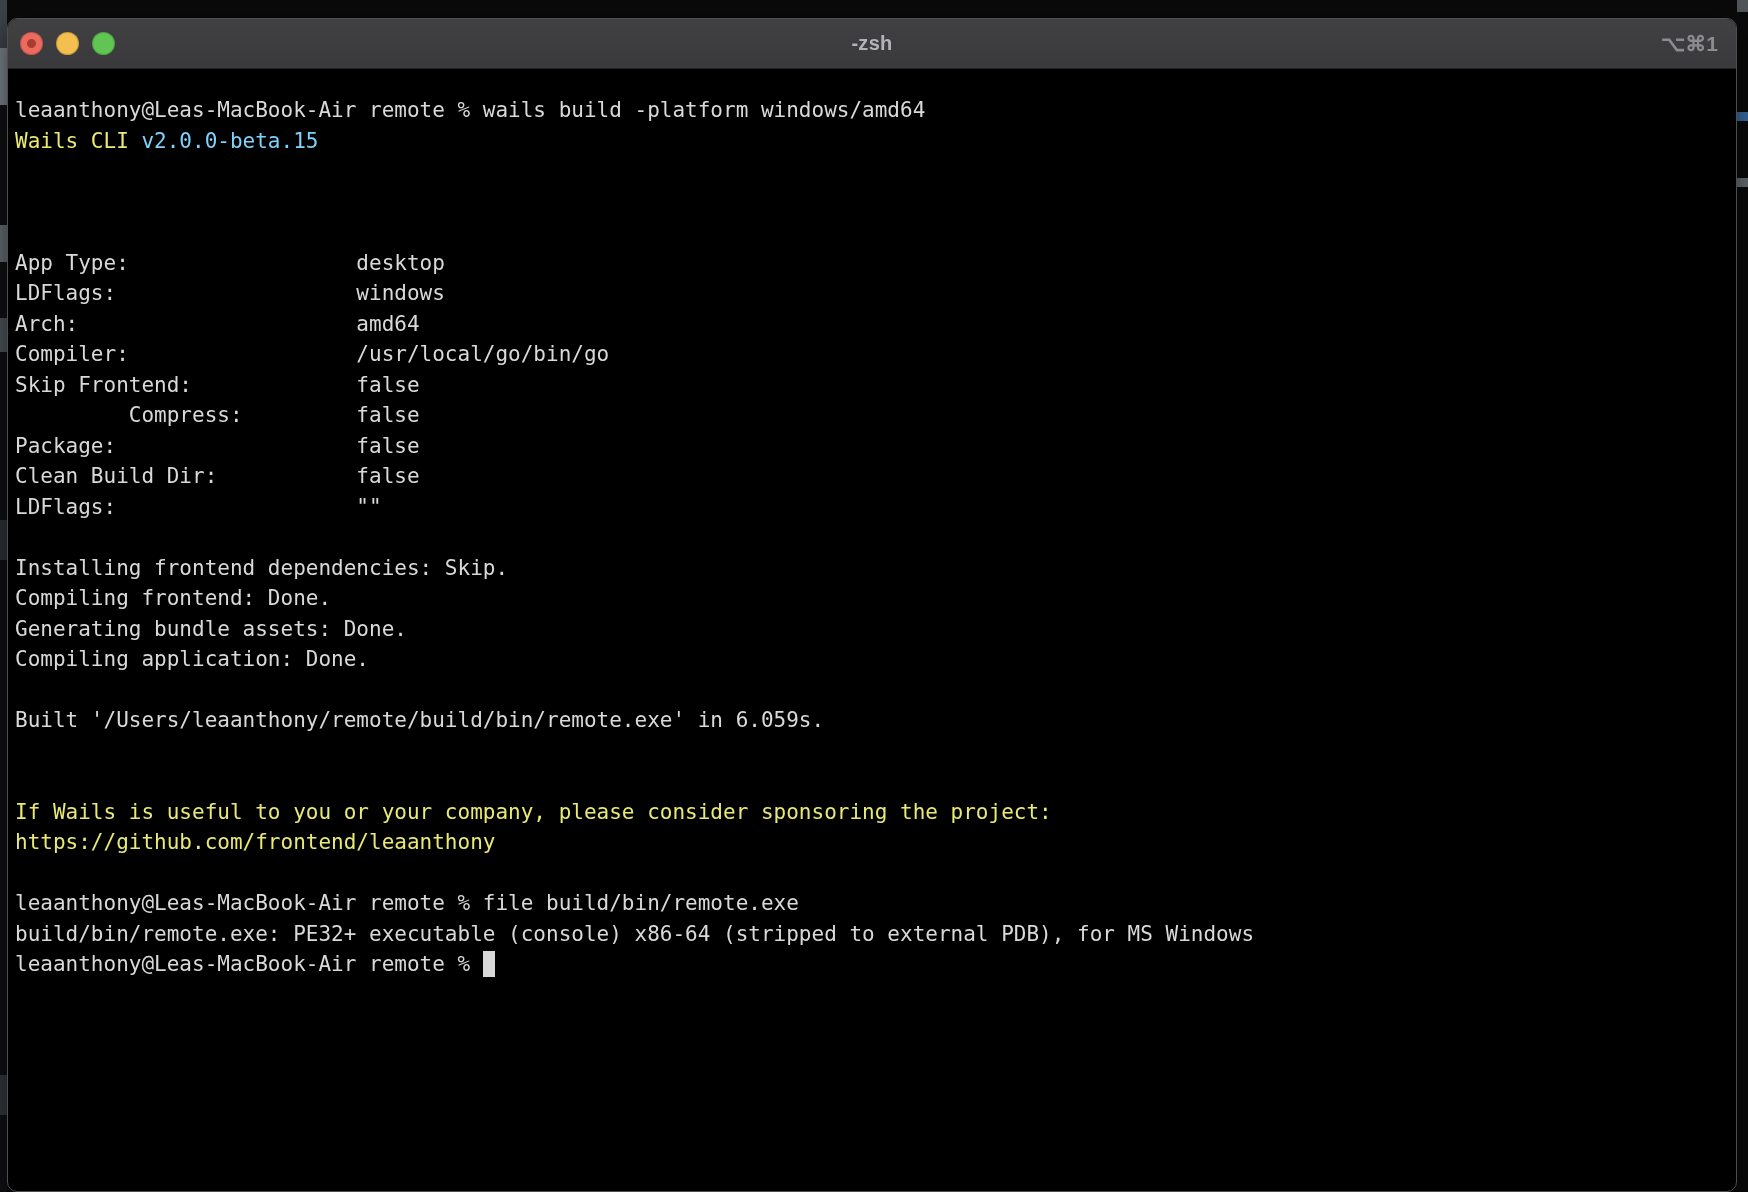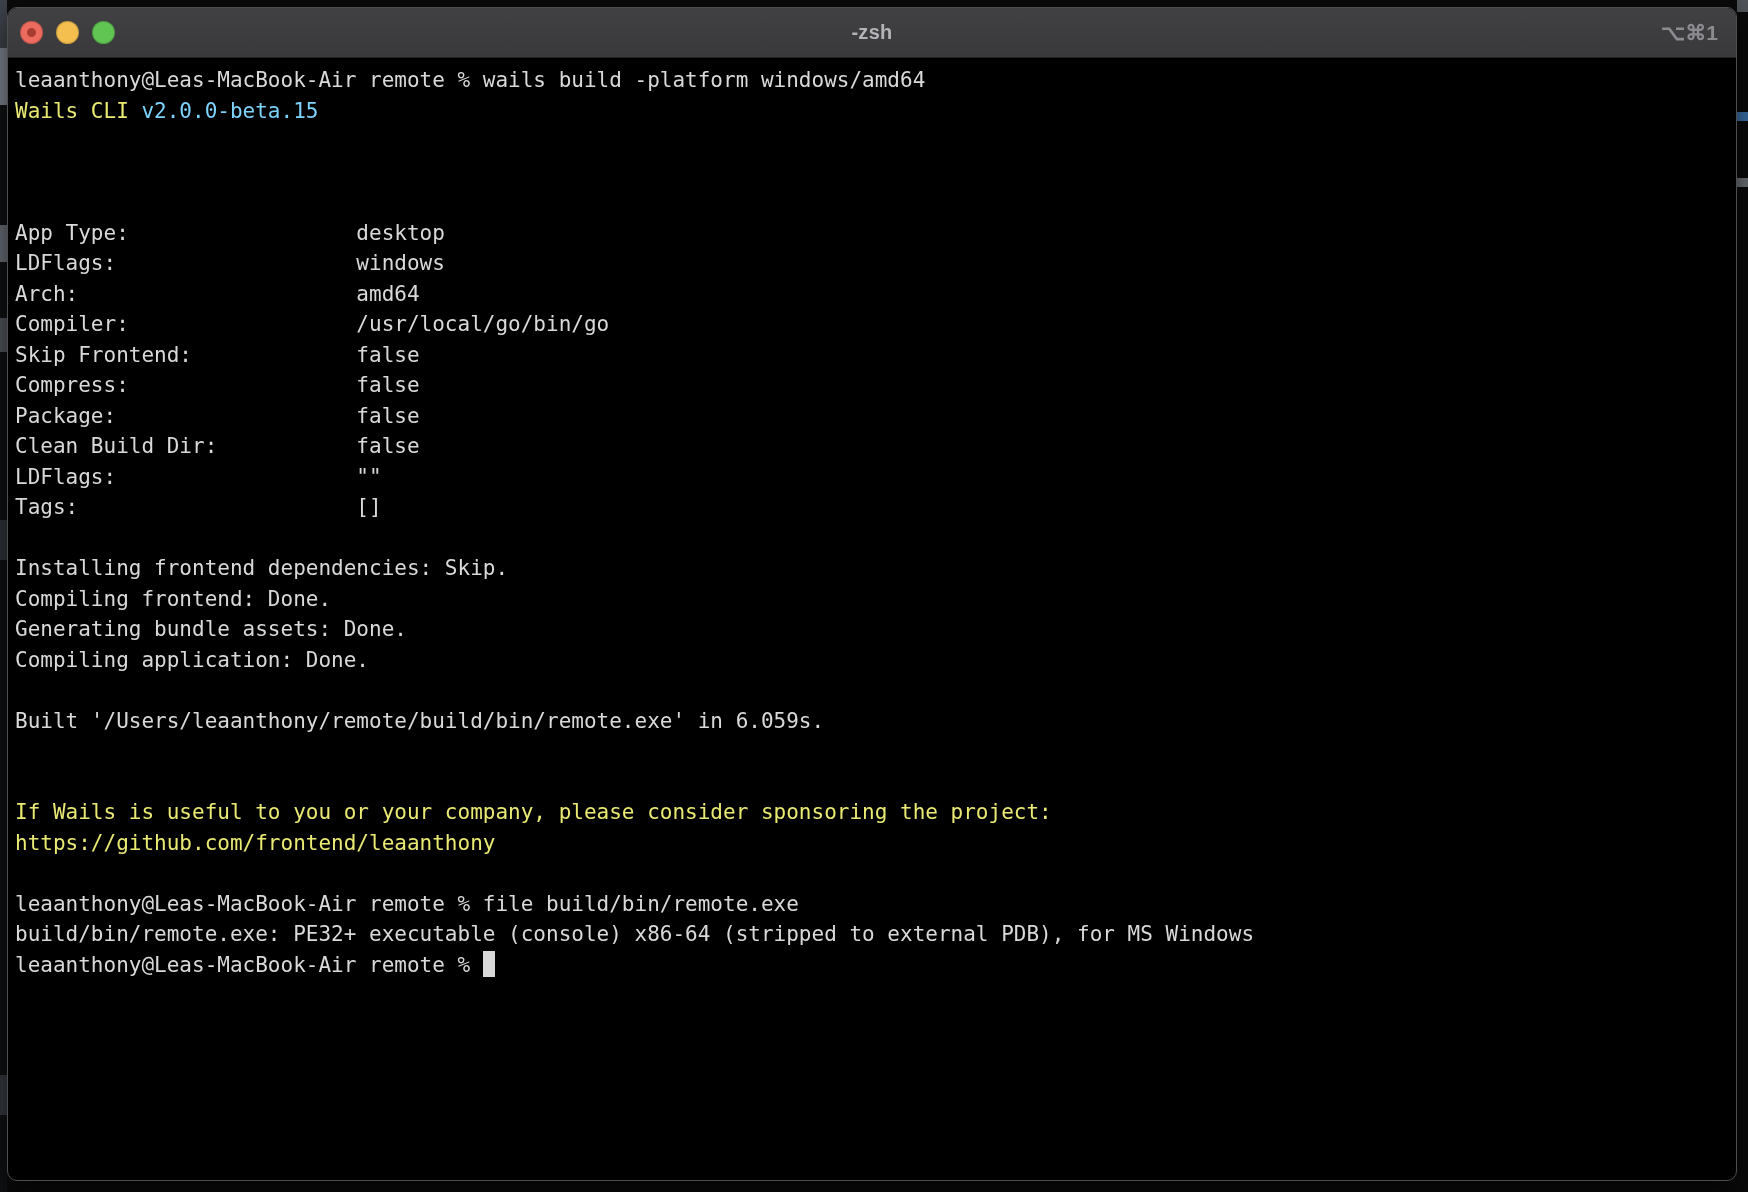--- a/index.html
+++ b/index.html
@@ -19,21 +19,21 @@
   .left .seg3 { top: 225px; height: 37px; background: #666d75; }
   .left .seg4 { top: 318px; height: 34px; background: #4e545b; }
   .left .seg5 { top: 520px; height: 40px; background: #2e3338; }
   .left .seg6 { top: 1075px; height: 40px; background: #33383d; }
   .right .seg1 { top: 0; height: 12px; background: #515459; }
   .right .seg2 { top: 112px; height: 9px; background: #3a6ea5; }
   .right .seg3 { top: 178px; height: 9px; background: #6b6f74; }
 
   .window {
     position: absolute;
-    left: 7px; top: 7px;
+    left: 7px; top: 18px;
     width: 1730px; height: 1174px;
     background: #000000;
     border-radius: 10px;
     border: 1px solid #4e4e50;
     overflow: hidden;
     box-shadow: 0 10px 30px rgba(0,0,0,0.6);
   }
   .titlebar {
     position: relative;
     height: 50px;
@@ -76,20 +76,21 @@
     color: #8b8b90;
     font-size: 21px;
     font-weight: bold;
   }
   .terminal-body {
     padding: 7px 10px 0 7px;
     font-family: "DejaVu Sans Mono", "Liberation Mono", monospace;
     font-size: 21px;
     color: #d9d9d9;
     cursor: text;
+    margin-top: 19px;
   }
   .term-line {
     height: 30.5px;
     line-height: 30.5px;
     white-space: pre;
   }
   .cursor {
     display: inline-block;
     width: 1ch;
     height: 26px;
@@ -129,25 +130,24 @@
       <div class="term-line"><span>leaanthony@Leas-MacBook-Air remote % wails build -platform windows/amd64</span></div>
       <div class="term-line"><span style="color: rgb(233, 233, 115);">Wails CLI </span><span style="color: #7dd3fc;">v2.0.0-beta.15</span></div>
       <div class="term-line"></div>
       <div class="term-line"></div>
       <div class="term-line"></div>
       <div class="term-line"><span style="display: inline-block; min-width: 27ch;">App Type:</span><span>desktop</span></div>
       <div class="term-line"><span style="display: inline-block; min-width: 27ch;">LDFlags:</span><span>windows</span></div>
       <div class="term-line"><span style="display: inline-block; min-width: 27ch;">Arch:</span><span>amd64</span></div>
       <div class="term-line"><span style="display: inline-block; min-width: 27ch;">Compiler:</span><span>/usr/local/go/bin/go</span></div>
       <div class="term-line"><span style="display: inline-block; min-width: 27ch;">Skip Frontend:</span><span>false</span></div>
-      <div class="term-line"><span style="display: inline-block; min-width: 27ch;">Compress:</span><span>false</span></div>
+      <div class="term-line"><span style="display: inline-block; min-width: 27ch; text-align: center;">Compress:</span><span>false</span></div>
       <div class="term-line"><span style="display: inline-block; min-width: 27ch;">Package:</span><span>false</span></div>
       <div class="term-line"><span style="display: inline-block; min-width: 27ch;">Clean Build Dir:</span><span>false</span></div>
       <div class="term-line"><span style="display: inline-block; min-width: 27ch;">LDFlags:</span><span>""</span></div>
-      <div class="term-line"><span style="display: inline-block; min-width: 27ch;">Tags:</span><span>[]</span></div>
       <div class="term-line"></div>
       <div class="term-line"><span>Installing frontend dependencies: Skip.</span></div>
       <div class="term-line"><span>Compiling frontend: Done.</span></div>
       <div class="term-line"><span>Generating bundle assets: Done.</span></div>
       <div class="term-line"><span>Compiling application: Done.</span></div>
       <div class="term-line"></div>
       <div class="term-line"><span>Built '/Users/leaanthony/remote/build/bin/remote.exe' in 6.059s.</span></div>
       <div class="term-line"></div>
       <div class="term-line"></div>
       <div class="term-line"><span style="color: rgb(233, 233, 115);">If Wails is useful to you or your company, please consider sponsoring the project:</span></div>

